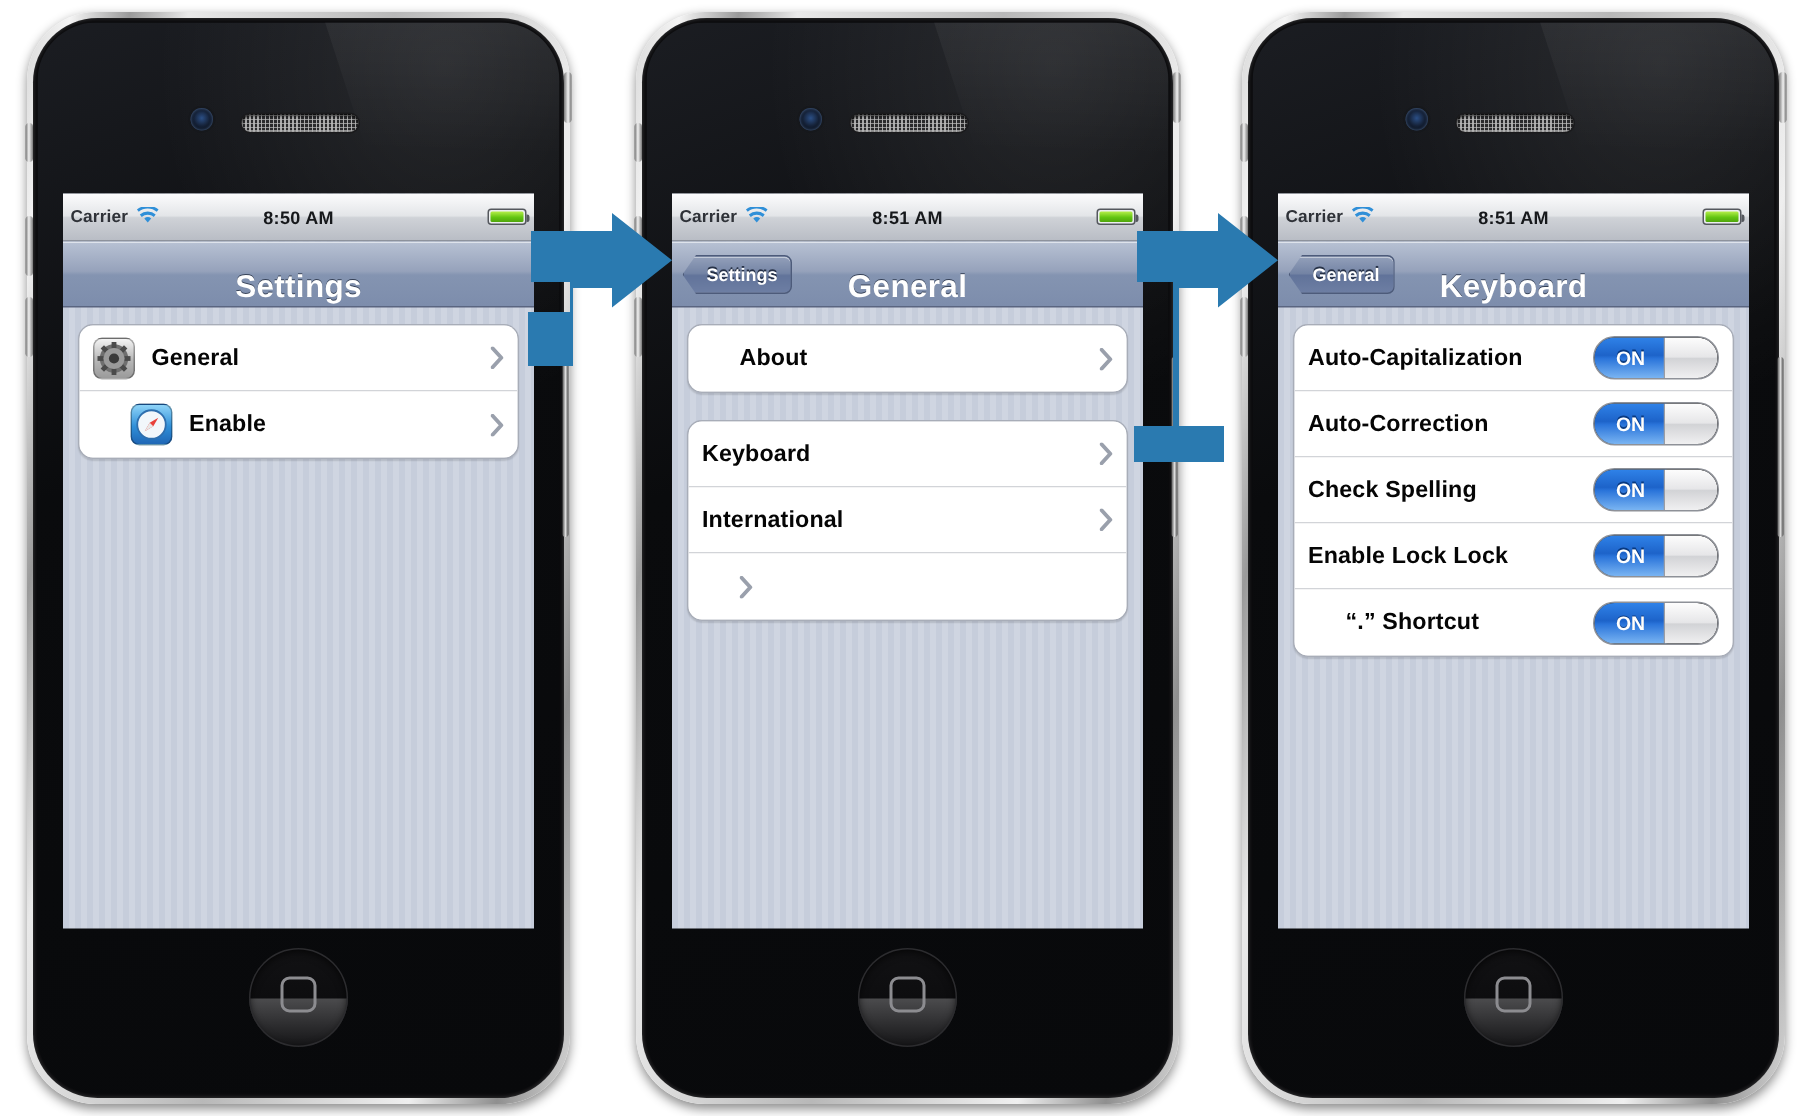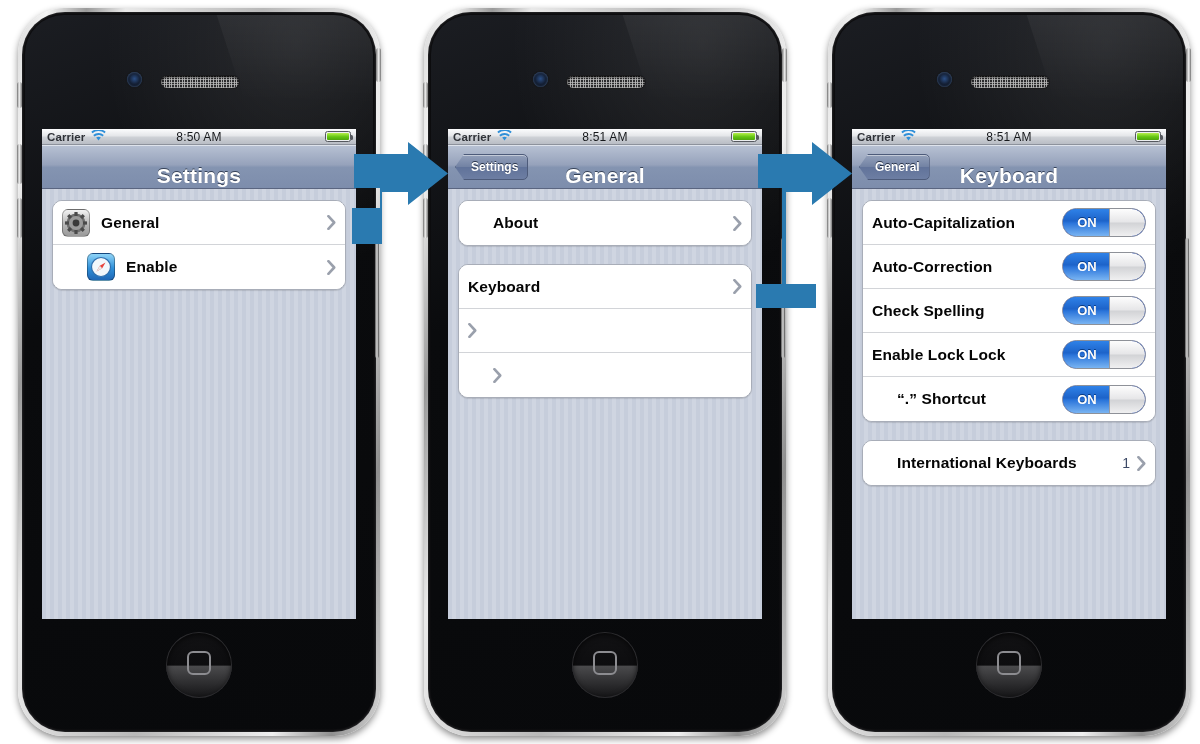--- a/index.html
+++ b/index.html
@@ -85,29 +85,29 @@
 
   
   .screen{
     position:absolute; left:24px; top:121px; width:314px; height:490px;
     background:
       repeating-linear-gradient(90deg, #c6cddb 0 4px, #cfd5e1 4px 8px);
     overflow:hidden;
   }
   
   .statusbar{
-    position:relative; height:16px; width:100%;
+    position:relative; height:32px; width:100%;
     background:linear-gradient(180deg,#fcfcfd 0%,#e3e5e8 48%,#cfd2d7 52%,#b9bdc5 100%);
     border-bottom:1px solid #8d929c;
     display:flex; align-items:center; padding:0 5px;
     font-size:11.5px; font-weight:bold; color:#2f3238;
   }
   .sb-carrier{ letter-spacing:.1px; }
   .wifi{ margin-left:6px; display:inline-block; }
-  .sb-time{ position:absolute; left:0; right:0; text-align:center; font-size:12px; font-weight:normal; color:#16181b; letter-spacing:.2px;}
+  .sb-time{ position:absolute; left:0; right:0; text-align:center; font-size:12px; font-weight:bold; color:#16181b; letter-spacing:.2px;}
   .sb-batt{ margin-left:auto; position:relative; z-index:2; width:26px; height:11px;
     border:1px solid #55585e; border-radius:2.5px; background:#eceef0; padding:1px; }
   .sb-batt i{ display:block; width:100%; height:100%; border-radius:1px;
     background:linear-gradient(180deg,#b6ef4a,#63c512 55%,#4fa50c); }
   .sb-batt::after{ content:""; position:absolute; right:-3px; top:3px; width:2px; height:5px;
     background:#55585e; border-radius:0 1.5px 1.5px 0; }
 
   
   .navbar{
     position:relative; height:44px; width:100%;
@@ -156,21 +156,21 @@
   .chev svg{ display:block; }
 
   
   .ic-gear{ background:linear-gradient(180deg,#f3f3f3,#b9b9b9 52%,#9a9a9a); }
   .ic-safari{ background:linear-gradient(180deg,#8fd4f8,#2f8fd8 55%,#1f66b5); }
   .ic-photos{ background:linear-gradient(180deg,#cfe9f7,#8fc4e8 52%,#69a8d6); }
 
   
   .switch{
     width:84px; height:29px; border-radius:15px; flex:none; position:relative;
-    border:1px solid #8e9198; background:#1d4ed8; overflow:hidden;
+    border:1px solid #8e9198; background:#404040; overflow:hidden;
     box-shadow:inset 0 1px 2px rgba(0,0,0,.25);
   }
   .sw-on{
     position:absolute; left:0; top:0; bottom:0; width:48px;
     background:linear-gradient(180deg,#2f82e8 0%,#1d63c9 44%,#2a74da 52%,#79b4f2 100%);
     display:flex; align-items:center; justify-content:center;
     font-size:13px; font-weight:bold; color:#fff;
     text-shadow:0 -1px 0 rgba(0,40,100,.75);
   }
   .sw-knob{
@@ -331,20 +331,21 @@
         <div class="group">
           <div class="row">
             <span class="row-label">Keyboard</span>
             <span class="chev">
               <svg width="9" height="15" viewBox="0 0 9 15">
                   <path d="M1.4 1.2 7.2 7.5 1.4 13.8" stroke="#9aa0ac" stroke-width="2.6" fill="none" stroke-linecap="round" stroke-linejoin="round"></path>
                 </svg>
             </span>
           </div>
           <div class="row">
+            <span class="row-label">International</span>
             <span class="chev">
               <svg width="9" height="15" viewBox="0 0 9 15">
                   <path d="M1.4 1.2 7.2 7.5 1.4 13.8" stroke="#9aa0ac" stroke-width="2.6" fill="none" stroke-linecap="round" stroke-linejoin="round"></path>
                 </svg>
             </span>
           </div>
           <div class="row">
             <span class="chev">
               <svg width="9" height="15" viewBox="0 0 9 15">
                   <path d="M1.4 1.2 7.2 7.5 1.4 13.8" stroke="#9aa0ac" stroke-width="2.6" fill="none" stroke-linecap="round" stroke-linejoin="round"></path>
@@ -426,31 +427,20 @@
           <div class="row">
             <span class="row-label">“.” Shortcut</span>
             <span class="switch">
               <span class="sw-on">ON</span>
               <span class="sw-knob"></span>
             </span>
           </div>
         </div>
 
 
-        <div class="group">
-          <div class="row">
-            <span class="row-label">International Keyboards</span>
-            <span class="row-value">1</span>
-            <span class="chev">
-              <svg width="9" height="15" viewBox="0 0 9 15">
-                  <path d="M1.4 1.2 7.2 7.5 1.4 13.8" stroke="#9aa0ac" stroke-width="2.6" fill="none" stroke-linecap="round" stroke-linejoin="round"></path>
-                </svg>
-            </span>
-          </div>
-        </div>
       </div>
     </div>
 
     <div class="home">
         <span class="home-sq"></span>
       </div>
   </div>
 
   <div class="arrow" style="left:352px; top:142px;">
     <svg width="96" height="104" viewBox="0 0 96 104">

